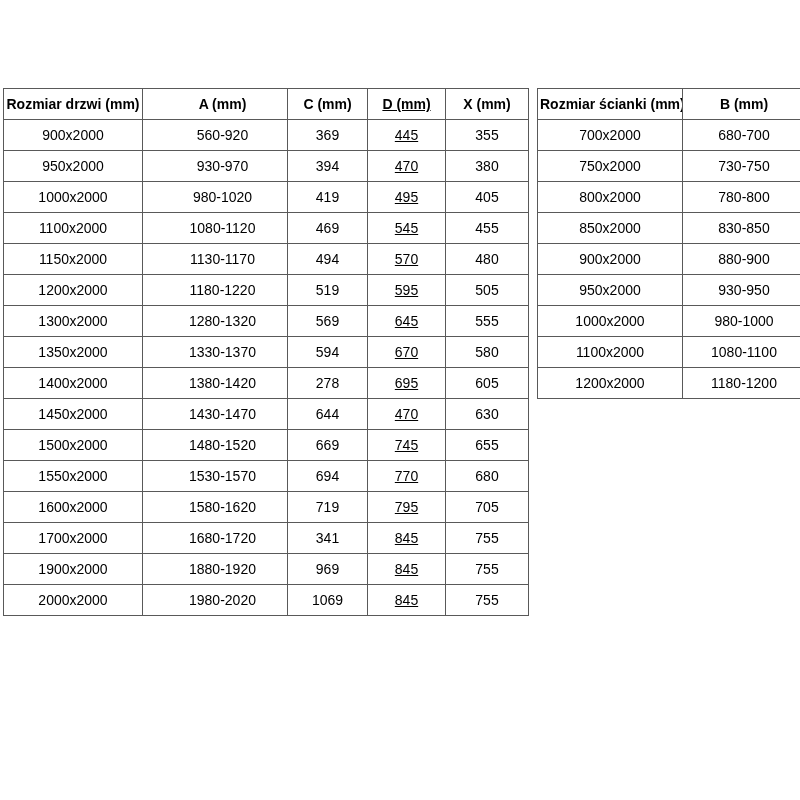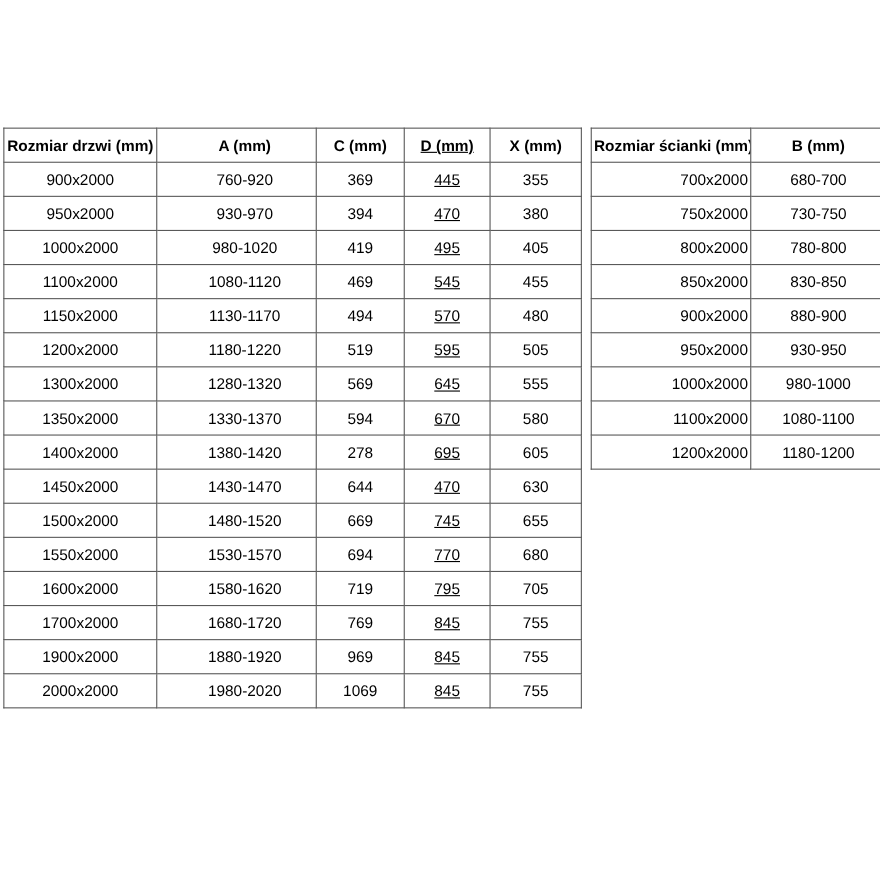--- a/index.html
+++ b/index.html
@@ -13,21 +13,20 @@
     height: 800px;
     background: #ffffff;
     font-family: "Liberation Sans", sans-serif;
     overflow: hidden;
   }
   table.spec-table {
     position: absolute;
     border-collapse: collapse;
     table-layout: fixed;
     background: #ffffff;
-    margin-top: 28px;
   }
   table.spec-table th,
   table.spec-table td {
     border: 1px solid #595959;
     text-align: center;
     vertical-align: middle;
     font-size: 14px;
     color: #000000;
     height: 30px;
     padding: 0 2px;
@@ -48,41 +47,41 @@
   .door-table th:nth-child(1), .door-table td:nth-child(1) { width: 134px; }
   .door-table th:nth-child(2), .door-table td:nth-child(2) { width: 125px; padding-left: 17px; }
   .door-table th:nth-child(3), .door-table td:nth-child(3) { width: 75px; }
   .door-table th:nth-child(4), .door-table td:nth-child(4) { width: 73px; text-decoration: underline; }
   .door-table th:nth-child(5), .door-table td:nth-child(5) { width: 78px; }
   .wall-table {
     left: 537px;
     top: 88px;
     width: 258px;
   }
-  .wall-table th:nth-child(1), .wall-table td:nth-child(1) { width: 140px; text-align: right; }
+  .wall-table th:nth-child(1), .wall-table td:nth-child(1) { width: 140px; }
   .wall-table th:nth-child(2), .wall-table td:nth-child(2) { width: 118px; }
 </style>
 </head>
 <body>
 
 <div class="page">
   <table class="spec-table door-table">
       <thead>
         <tr>
           <th>Rozmiar drzwi (mm)</th>
           <th>A (mm)</th>
           <th>C (mm)</th>
           <th>D (mm)</th>
           <th>X (mm)</th>
         </tr>
       </thead>
       <tbody>
         <tr>
           <td>900x2000</td>
-          <td>760-920</td>
+          <td>560-920</td>
           <td>369</td>
           <td>445</td>
           <td>355</td>
         </tr>
         <tr>
           <td>950x2000</td>
           <td>930-970</td>
           <td>394</td>
           <td>470</td>
           <td>380</td>
@@ -160,21 +159,21 @@
         <tr>
           <td>1600x2000</td>
           <td>1580-1620</td>
           <td>719</td>
           <td>795</td>
           <td>705</td>
         </tr>
         <tr>
           <td>1700x2000</td>
           <td>1680-1720</td>
-          <td>769</td>
+          <td>341</td>
           <td>845</td>
           <td>755</td>
         </tr>
         <tr>
           <td>1900x2000</td>
           <td>1880-1920</td>
           <td>969</td>
           <td>845</td>
           <td>755</td>
         </tr>

